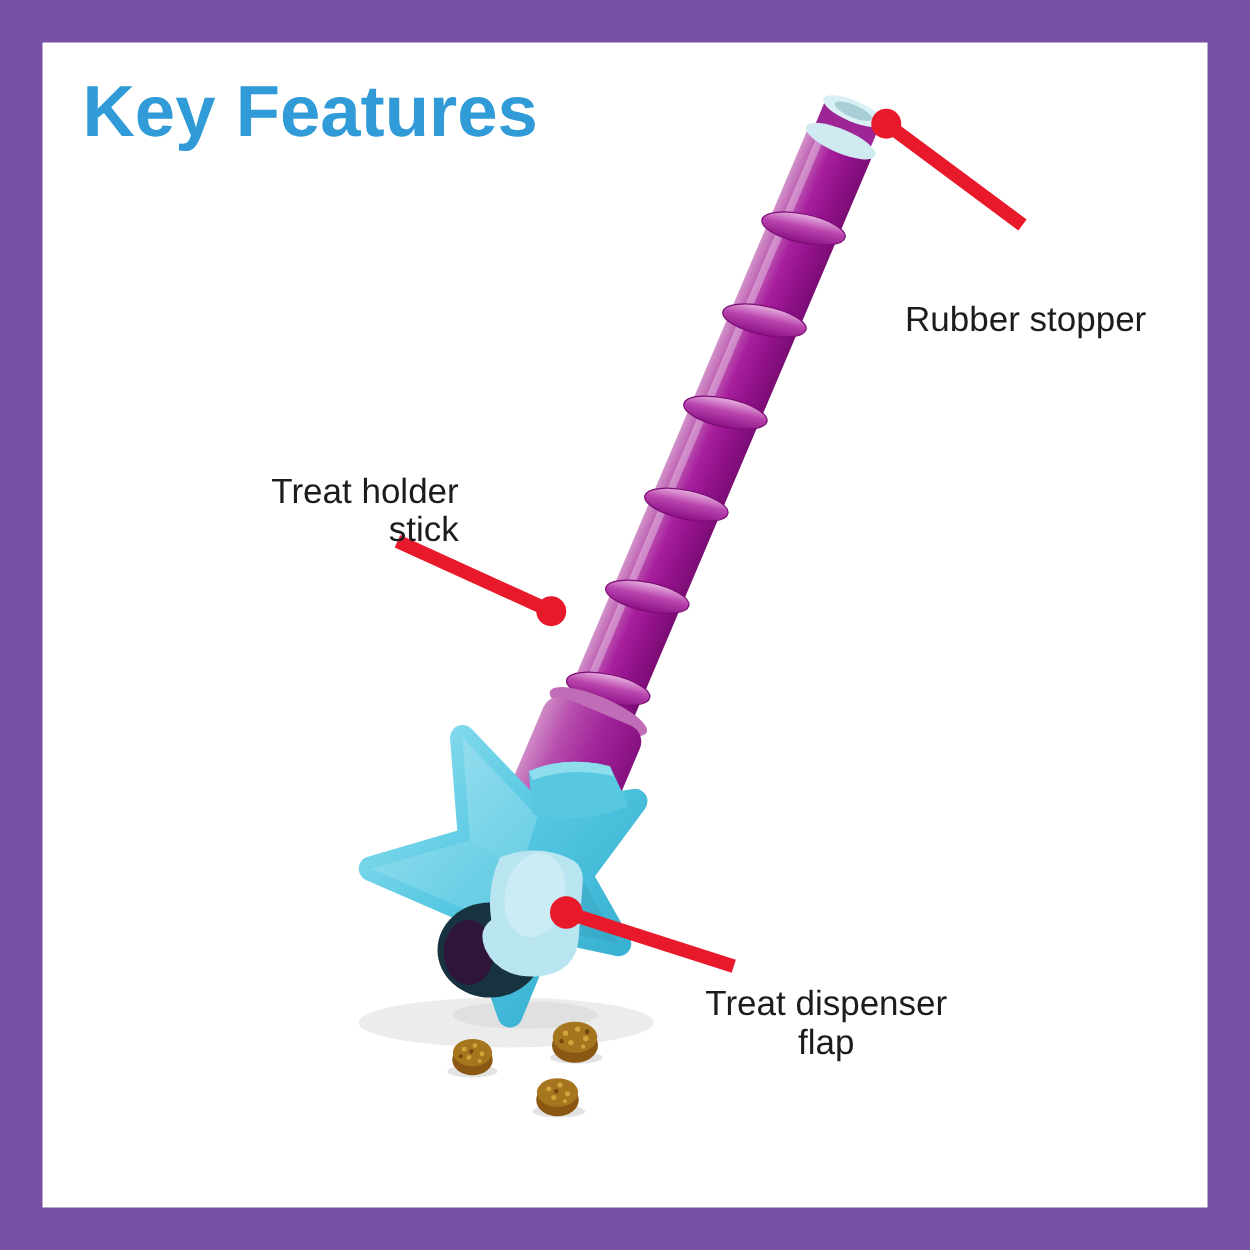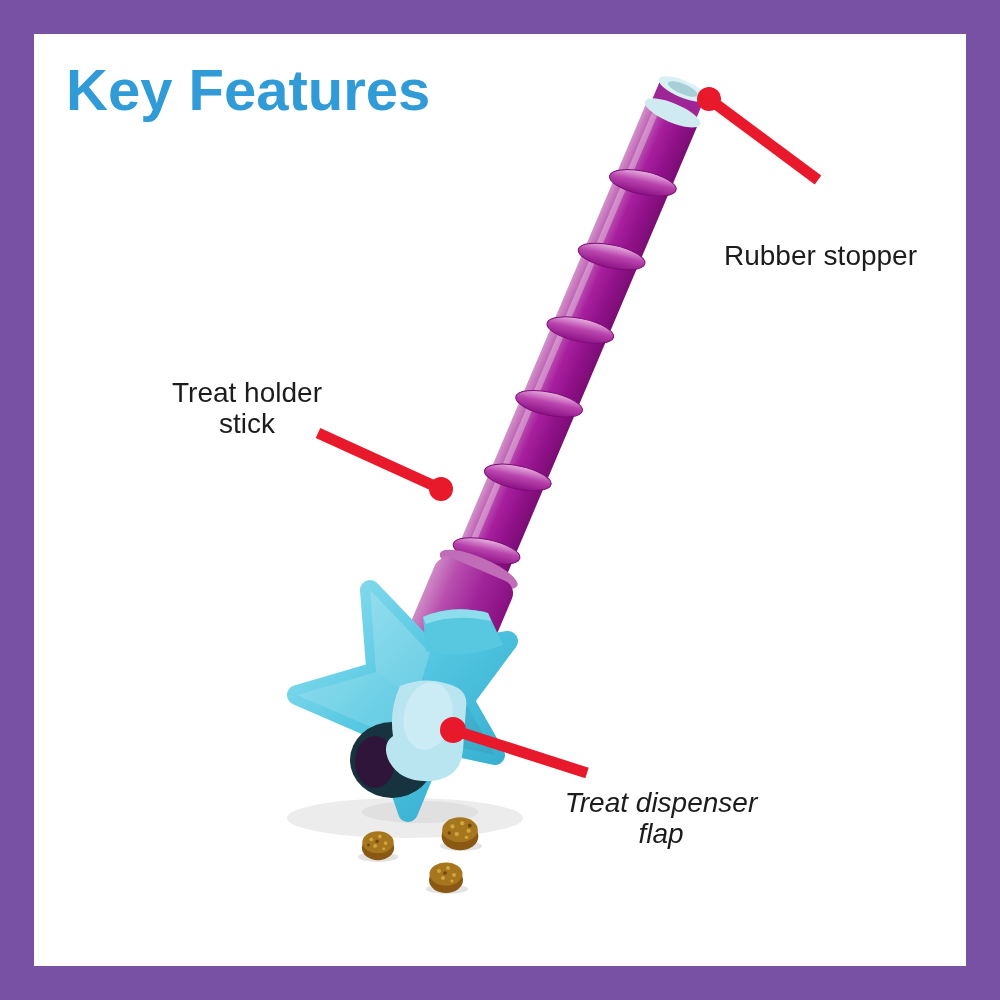--- a/index.html
+++ b/index.html
@@ -21,22 +21,22 @@
     position:absolute;left:66px;top:56px;margin:0;z-index:4;
     font-size:58px;font-weight:700;letter-spacing:0px;
     color:var(--title_blue,#309bd7);
   }
   .label{
     position:absolute;z-index:4;
     color:var(--label_black,#1c1c1c);
     font-size:28px;line-height:31px;white-space:pre-line;
   }
   .label-rubber{left:724px;top:192px;margin-top:48px;}
-  .label-holder{left:127px;top:377px;width:240px;text-align:center;}
-  .label-flap{left:511px;top:787px;width:300px;text-align:center;font-style:italic;}
+  .label-holder{left:127px;top:377px;width:240px;text-align:right;}
+  .label-flap{left:511px;top:787px;width:300px;text-align:center;}
   .red-stroke{stroke:var(--callout_red,#e8192b);}
   .red-fill{fill:var(--callout_red,#e8192b);}
 </style>
 </head>
 <body>
 
 <div class="stage">
 
   <h1 class="title">Key Features</h1>
 

